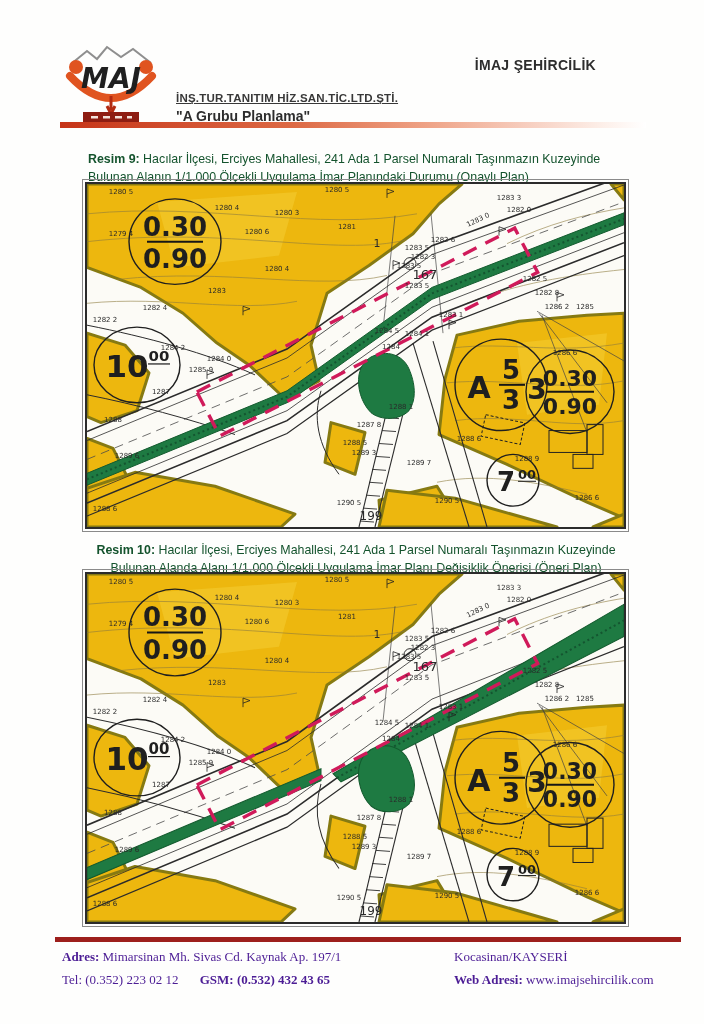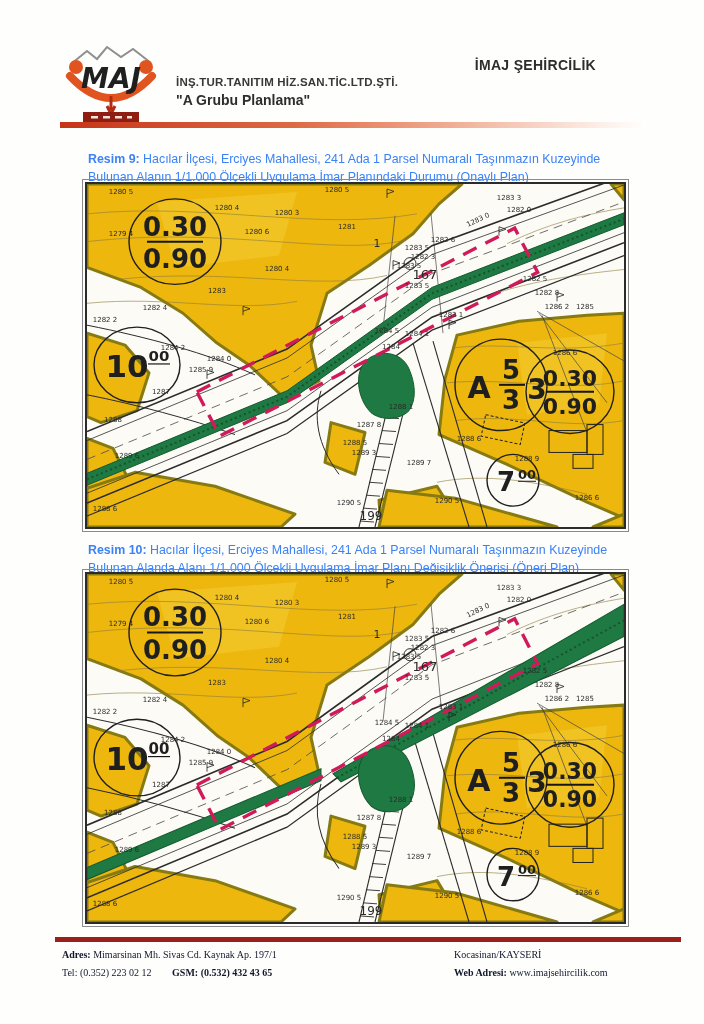--- a/index.html
+++ b/index.html
@@ -4,41 +4,41 @@
 <style>
   html,body{margin:0;padding:0;}
   body{
     width:704px;height:1024px;position:relative;background:#fefefd;
     font-family:"Liberation Sans",sans-serif;color:#1a1a1a;overflow:hidden;
   }
   
   #logo{position:absolute;left:60px;top:44px;width:102px;height:84px;}
   #company{position:absolute;left:176px;top:57px;width:420px;}
   #company .l1{font-size:14px;font-weight:700;color:#2d2d2d;letter-spacing:.3px;text-align:right;}
-  #company .l2{font-size:11.5px;font-weight:700;color:#383838;margin-top:3px;letter-spacing:.2px;}
+  #company .l2{font-size:11.5px;font-weight:700;color:#383838;margin-top:19px;letter-spacing:.2px;text-decoration:underline;}
   #company .l3{font-size:14px;font-weight:700;color:#2d2d2d;margin-top:4px;}
   #top-bar{position:absolute;left:60px;top:122px;width:586px;height:6px;
     background:linear-gradient(90deg,#c63418,#dd6a45 40%,#eea184 62%,#f7cfc0 80%,#fdf0ea 93%,#fff);}
   
-  .caption{position:absolute;left:88px;width:536px;font-size:12.4px;line-height:1.42;color:#3b82f6;}
+  .caption{position:absolute;left:88px;width:536px;font-size:12.4px;line-height:1.42;color:#14532d;}
   #caption-1{top:139px;}
-  #caption-2{top:530px;}
+  #caption-2{top:530px;text-align:center;}
   .caption b{font-weight:700;}
   
   .map-box{position:absolute;left:85px;border:2px solid #2b2b2b;outline:1px solid #8a8a8a;
     outline-offset:2px;background:#fcfbf6;overflow:hidden;}
   #map-1{top:182px;width:537px;height:343px;}
   #map-2{top:572px;width:537px;height:348px;}
   .map-box svg{display:block;width:100%;height:100%;}
   svg text{font-family:"DejaVu Sans",sans-serif;fill:#1f1f1f;}
   .labels text{fill:#2a2a2a;}
   
   #footer-bar{position:absolute;left:55px;top:937px;width:626px;height:5px;background:#9d1f1c;}
   #footer{position:absolute;left:62px;top:949px;width:610px;
-    font-family:"Liberation Serif",serif;font-size:10px;color:#0f172a;
+    font-family:"Liberation Serif",serif;font-size:13px;color:#4c1d95;
     display:grid;grid-template-columns:392px auto;row-gap:7px;}
   #footer b{font-weight:700;}
   #footer .gsm{margin-left:18px;}
 </style>
 </head>
 <body>
 
 <svg id="logo" viewBox="0 0 100 84">
   <path d="M10,20 L26,7 L36,15 L46,3 L60,13 L72,5 L90,19" fill="none" stroke="#8f8f8f" stroke-width="2"></path>
   <circle cx="15" cy="23" r="7" fill="#e05420"></circle>

